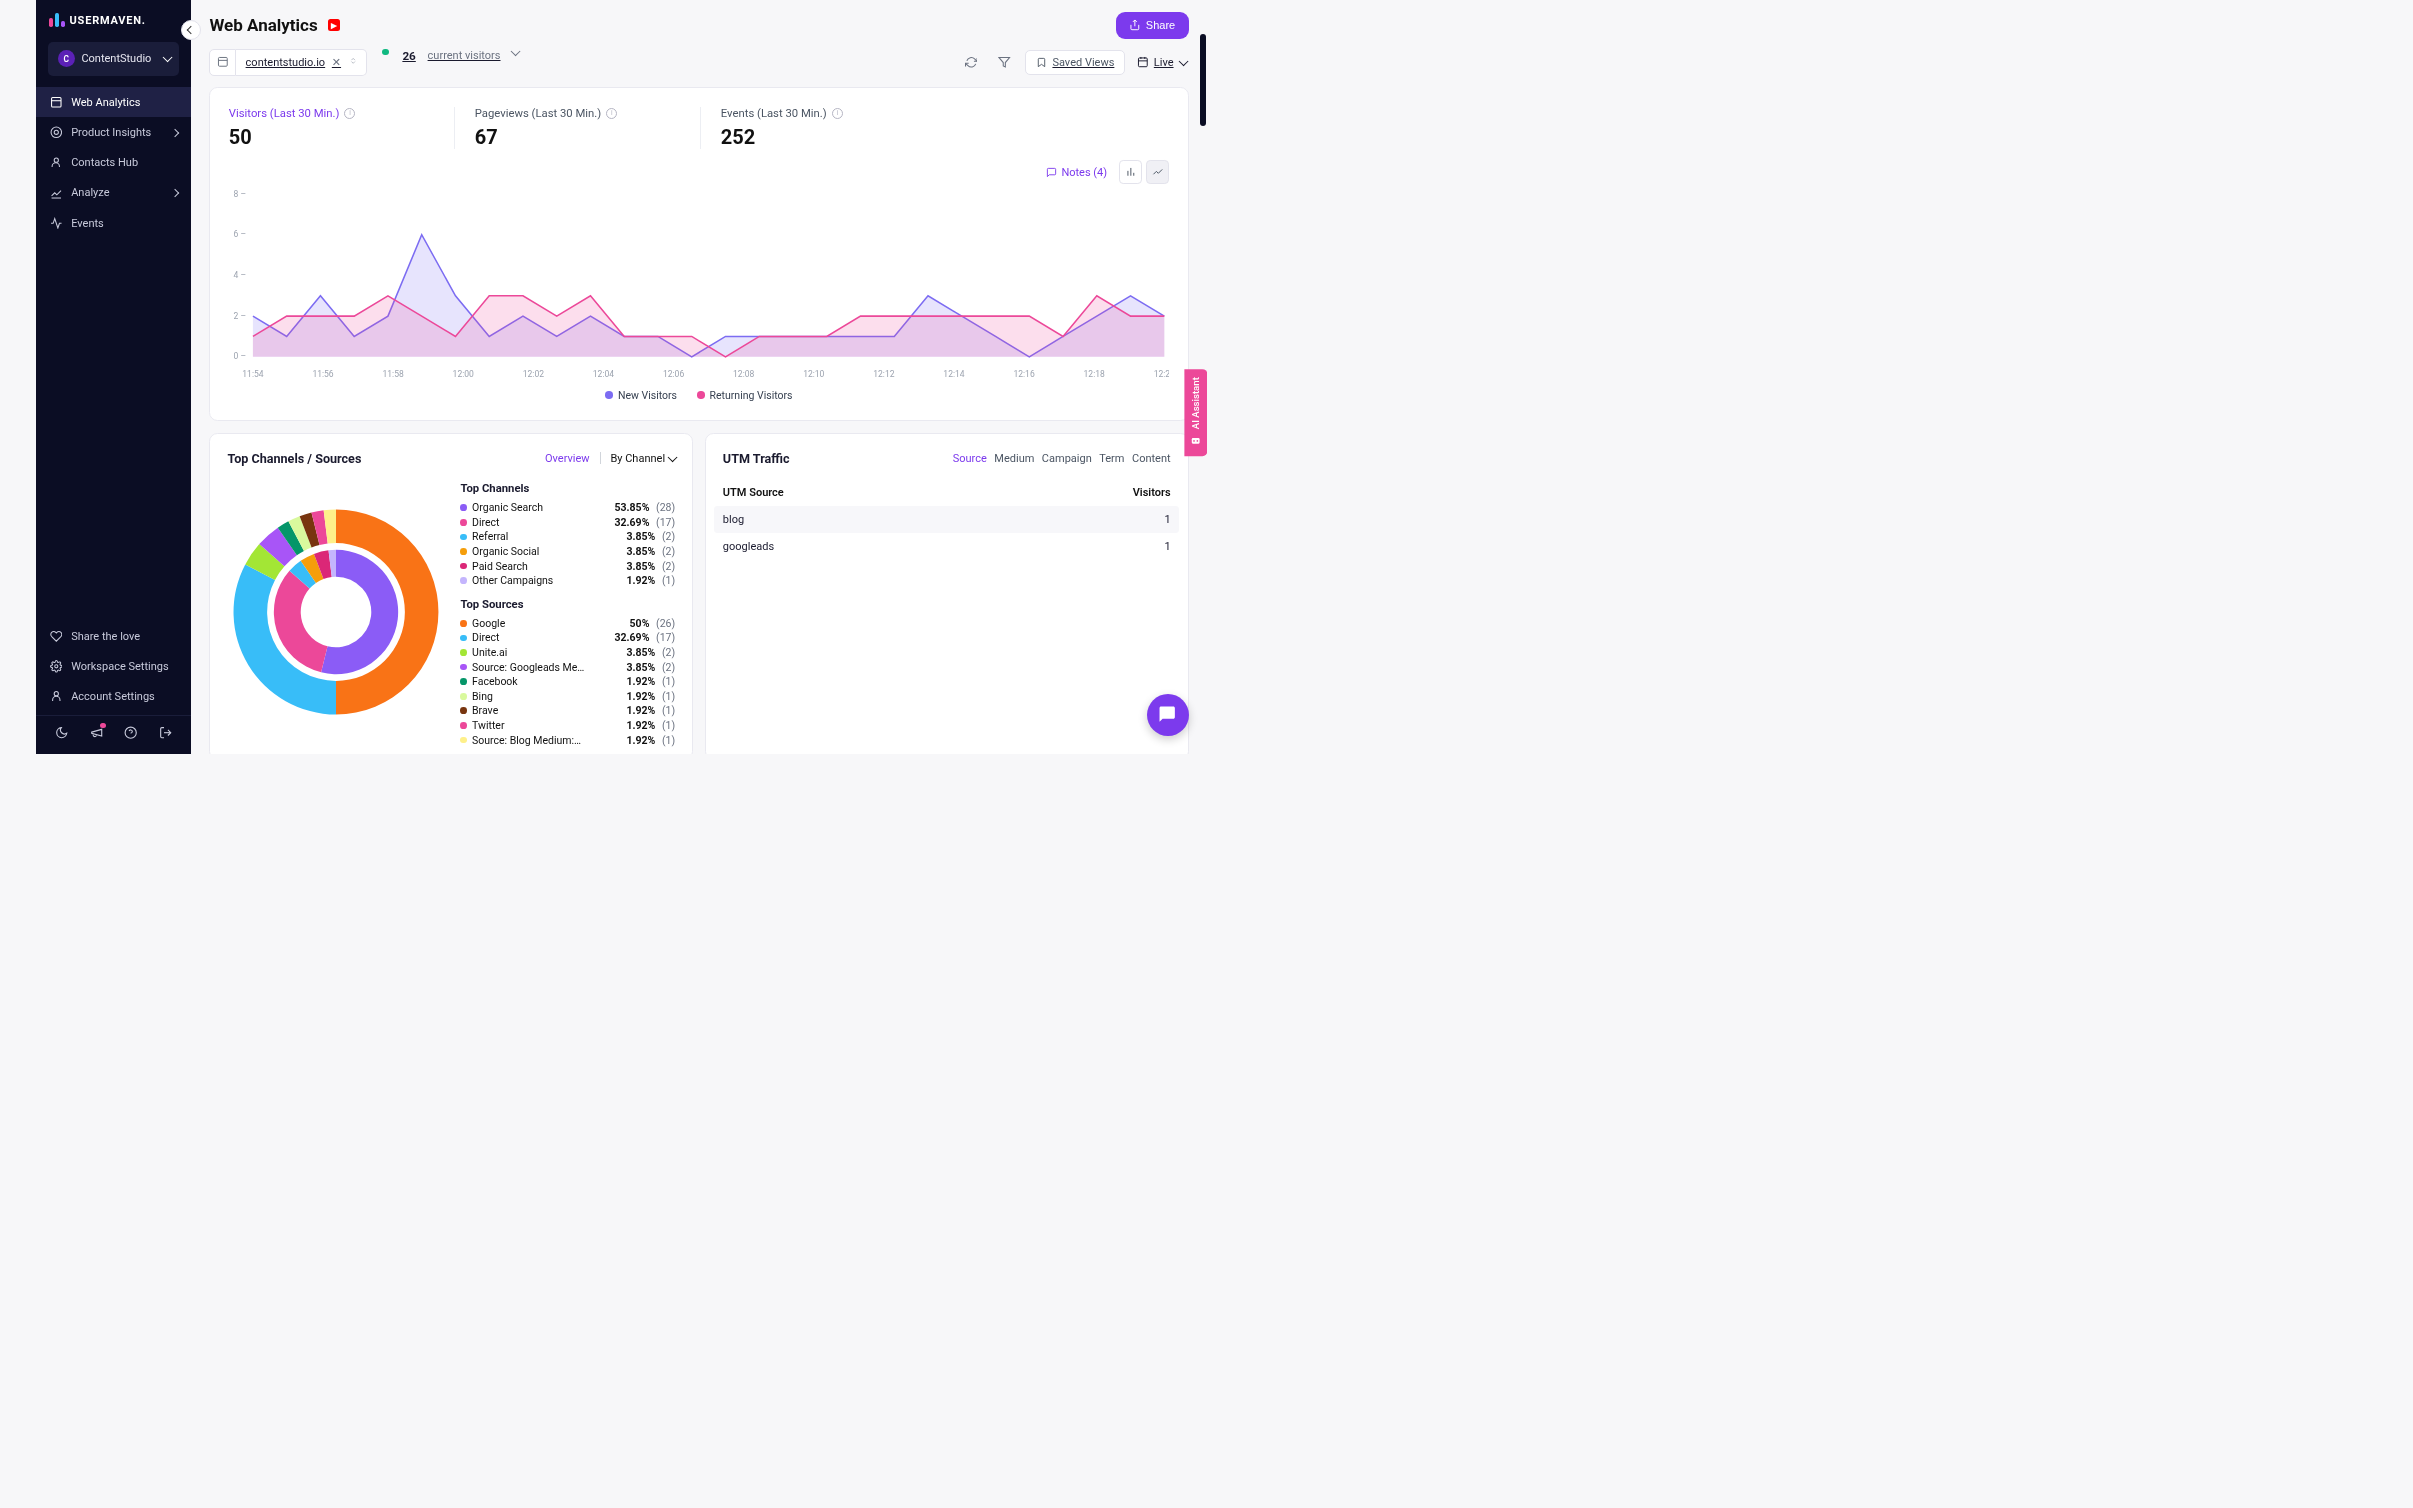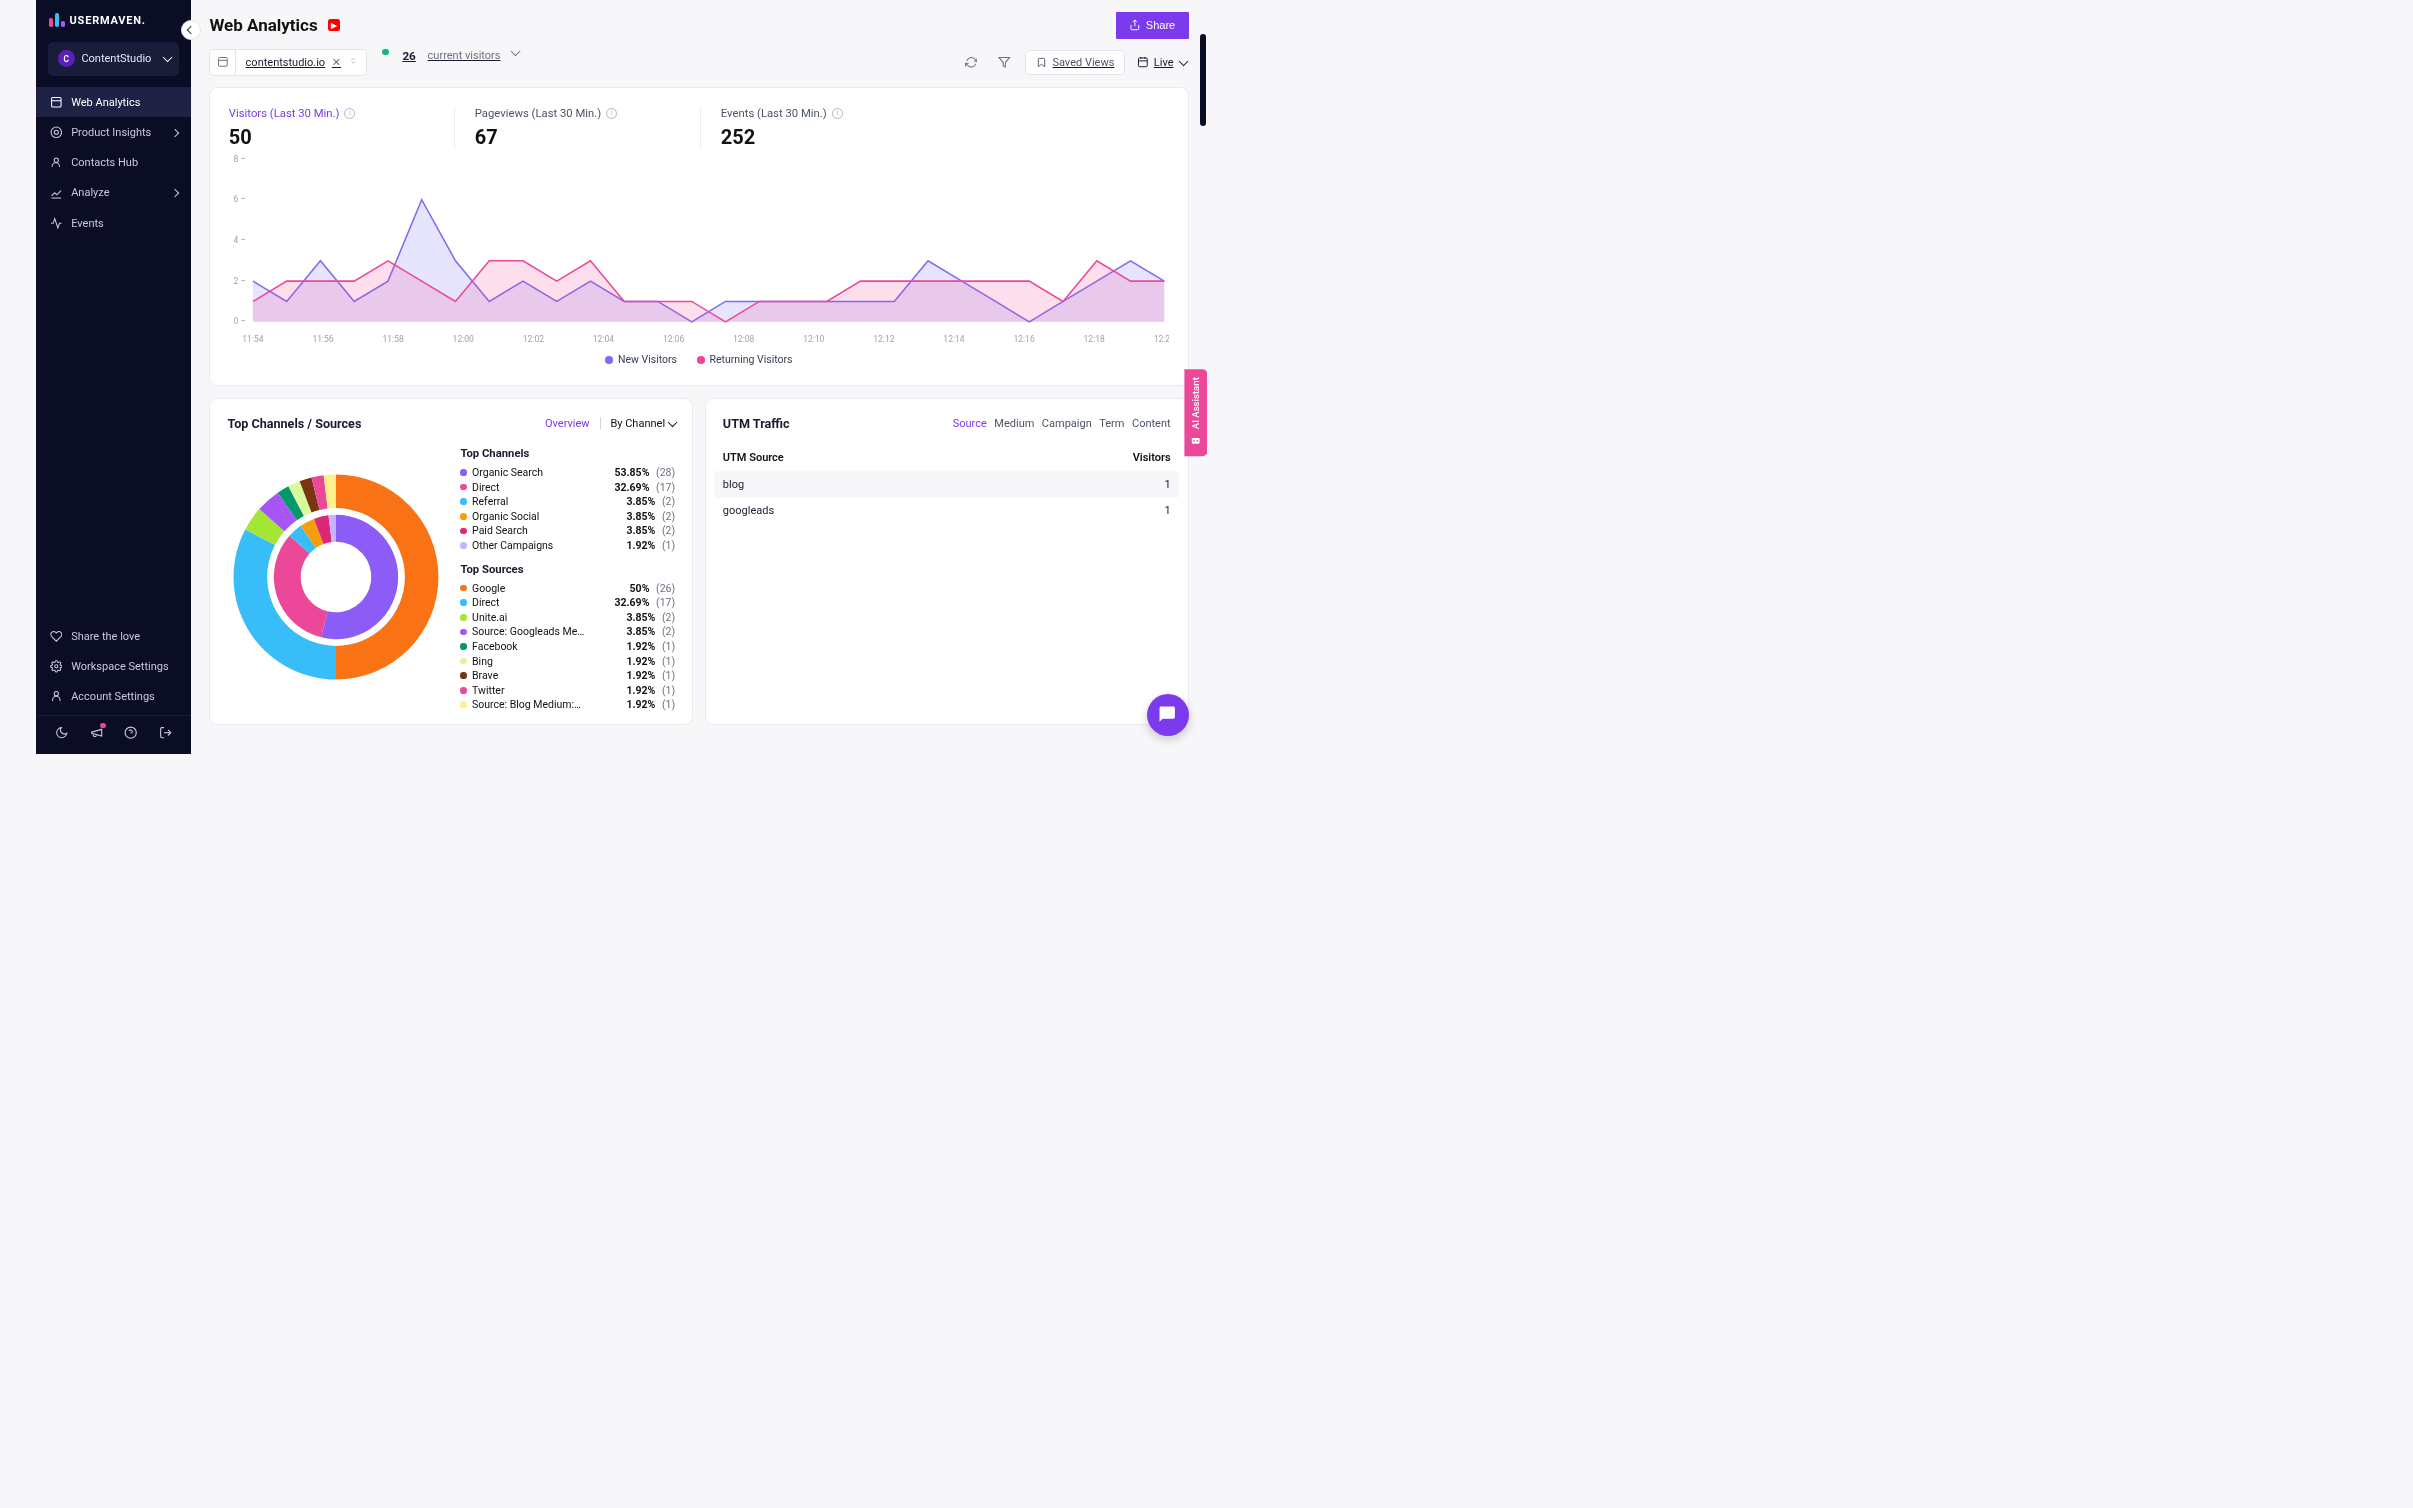--- a/index.html
+++ b/index.html
@@ -24,21 +24,21 @@
 .sidebar-footer { display: flex; justify-content: space-around; padding: 10px 8.4px 11.7px; border-top: 0.8px solid #1a1d3a; position: relative; }
 .footer-btn { color: #c8cadb; cursor: pointer; position: relative; }
 .footer-dot { position: absolute; top: -3.4px; right: -3.4px; width: 5.9px; height: 5.9px; background: #ec4899; border-radius: 50%; }
 .collapse-btn { position: absolute; top: 20px; right: -10px; width: 20px; height: 20px; border-radius: 50%; background: #fff; border: 0.8px solid #e3e3ec; display: flex; align-items: center; justify-content: center; cursor: pointer; color: #333; z-index: 10; }
 
 
 .main { flex: 1; display: flex; flex-direction: column; overflow: hidden; background: #f7f7f9; }
 .topbar { display: flex; align-items: center; padding: 11.7px 18.4px 10px; gap: 10px; }
 .page-title { font-size: 17px; font-weight: 700; color: #111; }
 .yt-badge { background: #ff0000; color: #fff; border-radius: 2.5px; padding: 1.7px 3.4px; font-size: 7.5px; font-weight: 700; }
-.share-btn { margin-left: auto; background: #7c3aed; color: #fff; border: none; border-radius: 1px; padding: 7.5px 13.4px; display: flex; align-items: center; gap: 5px; font-size: 11px; cursor: pointer; font-weight: 500; }
+.share-btn { margin-left: auto; background: #7c3aed; color: #fff; border: none; border-radius: 9px; padding: 7.5px 13.4px; display: flex; align-items: center; gap: 5px; font-size: 11px; cursor: pointer; font-weight: 500; }
 
 .filterbar { display: flex; padding: 0 18.4px 11.7px; gap: 8.4px; text-decoration: underline; }
 .card-icon { width: 27px; height: 27px; background: #fff; border: 0.8px solid #e3e3ec; border-radius: 5px 0 0 5px; display: flex; align-items: center; justify-content: center; color: #6b7280; }
 .domain-chip { background: #fff; border: 0.8px solid #e3e3ec; border-left: none; border-radius: 0 5px 5px 0; padding: 0 8.4px 0 10px; height: 27px; display: flex; align-items: center; gap: 6.7px; font-size: 11px; margin-left: -0.8px; }
 .domain-chip .up-down { color: #9ca3af; margin-left: 1.7px; }
 .close-x { color: #6b7280; cursor: pointer; }
 .live-dot { width: 6.7px; height: 6.7px; background: #10b981; border-radius: 50%; display: inline-block; margin-left: 6.7px; }
 .visitor-count { font-weight: 700; margin-left: 5px; }
 .visitor-label { color: #6b7280; font-size: 11px; margin-left: 3.4px; }
 .right-tools { margin-left: auto; display: flex; align-items: center; gap: 8.4px; }
@@ -332,20 +332,42 @@
           </div>
           <div class="metric">
             <div class="metric-label">
                 <span>Events (Last 30 Min.)</span>
                 <span class="info-icon">i</span>
               </div>
             <div class="metric-value">252</div>
           </div>
         </div>
 
+        <div class="chart-toolbar">
+          <div class="notes-link">
+            <svg width="11" height="11" viewBox="0 0 24 24" fill="none" stroke="currentColor" stroke-width="2">
+                <path d="M21 15a2 2 0 0 1-2 2H7l-4 4V5a2 2 0 0 1 2-2h14a2 2 0 0 1 2 2z"></path>
+              </svg>
+            <span>Notes (4)</span>
+          </div>
+          <div class="chart-toggle">
+            <div class="toggle-btn">
+              <svg width="11.7" height="11.7" viewBox="0 0 24 24" fill="none" stroke="currentColor" stroke-width="2">
+                  <line x1="6" y1="20" x2="6" y2="10"></line>
+                  <line x1="12" y1="20" x2="12" y2="4"></line>
+                  <line x1="18" y1="20" x2="18" y2="14"></line>
+                </svg>
+            </div>
+            <div class="toggle-btn active">
+              <svg width="11.7" height="11.7" viewBox="0 0 24 24" fill="none" stroke="currentColor" stroke-width="2">
+                  <polyline points="3 17 9 11 13 15 21 7"></polyline>
+                </svg>
+            </div>
+          </div>
+        </div>
 
         <div class="chart-area">
           <svg class="chart-svg" id="line-chart" viewBox="0 0 1100 230" preserveAspectRatio="none" style="font-size:14px">
               <text class="y-label" x="20" y="203" text-anchor="end">0 –</text>
               <text class="y-label" x="20" y="154.5" text-anchor="end">2 –</text>
               <text class="y-label" x="20" y="106" text-anchor="end">4 –</text>
               <text class="y-label" x="20" y="57.5" text-anchor="end">6 –</text>
               <text class="y-label" x="20" y="9" text-anchor="end">8 –</text>
               <text class="x-label" x="28" y="224">11:54</text>
               <text class="x-label" x="110" y="224">11:56</text>

